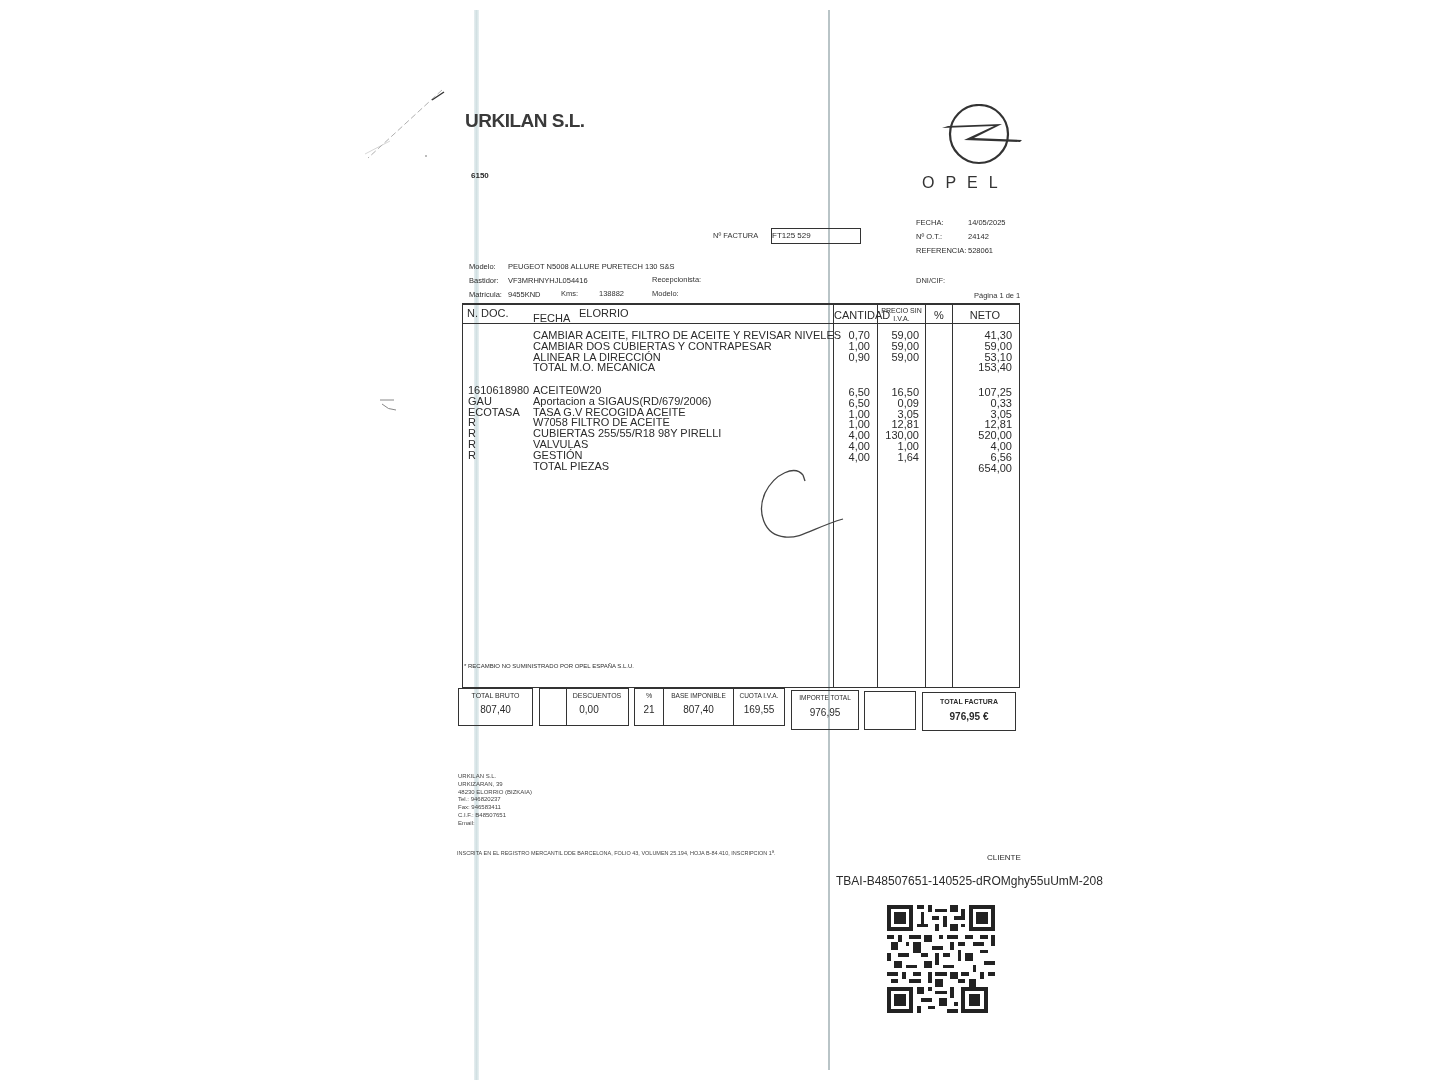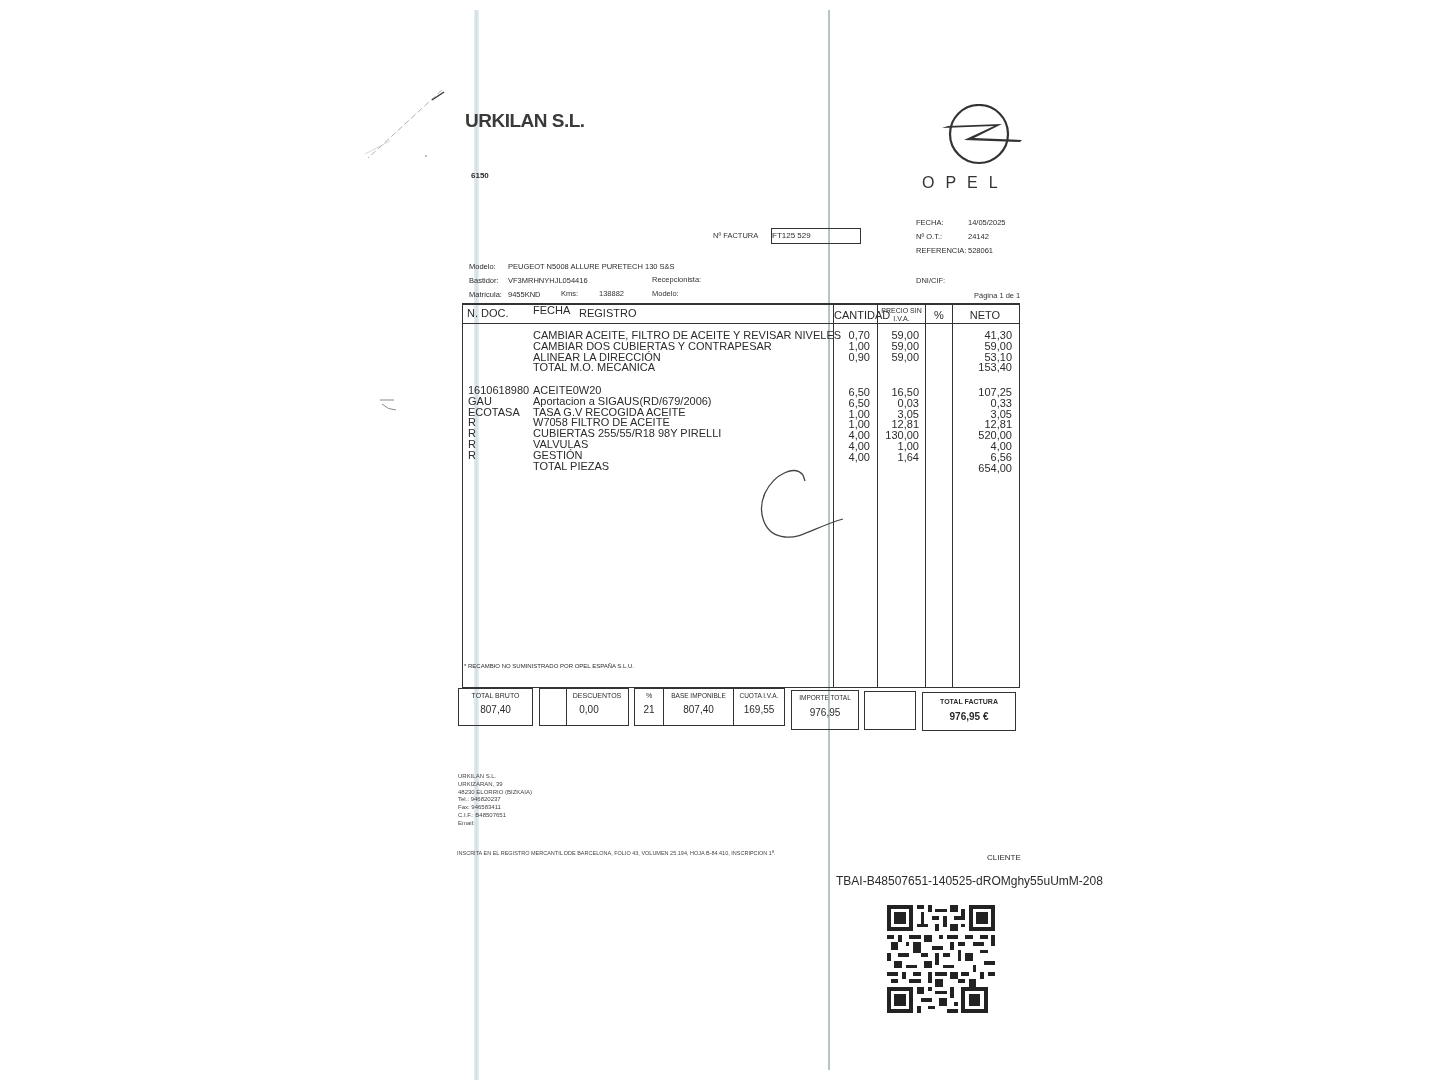--- a/index.html
+++ b/index.html
@@ -121,22 +121,22 @@
 <div class="abs small color">Modelo:</div>
 
 <div class="abs table-frame"></div>
 <div class="col-line" style="left:833px"></div>
 <div class="col-line" style="left:877px"></div>
 <div class="col-line" style="left:925px"></div>
 <div class="col-line" style="left:952px"></div>
 <div class="header-sep"></div>
 
 <div class="th" style="left:467px;top:309px;text-align:left">N. DOC.</div>
-<div class="th" style="left:533px;top:306px;text-align:center">FECHA</div>
-<div class="th" style="left:579px;top:309px;text-align:left">REGISTRO</div>
+<div class="th" style="left:533px;top:314px;text-align:center">FECHA</div>
+<div class="th" style="left:579px;top:309px;text-align:left">ELORRIO</div>
 <div class="th" style="left:834px;top:311px;width:43px">CANTIDAD</div>
 <div class="th" style="left:879px;top:307px;width:45px;font-size:7px">PRECIO SIN I.V.A.</div>
 <div class="th" style="left:926px;top:311px;width:26px">%</div>
 <div class="th" style="left:953px;top:311px;width:64px">NETO</div>
 
 <div class="line-item" style="left:533px;top:330px">
   <div>CAMBIAR ACEITE, FILTRO DE ACEITE Y REVISAR NIVELES</div>
   <div>CAMBIAR DOS CUBIERTAS Y CONTRAPESAR</div>
   <div>ALINEAR LA DIRECCIÓN</div>
   <div>TOTAL M.O. MECANICA</div>
@@ -181,21 +181,21 @@
   <div>6,50</div>
   <div>6,50</div>
   <div>1,00</div>
   <div>1,00</div>
   <div>4,00</div>
   <div>4,00</div>
   <div>4,00</div>
 </div>
 <div class="line-item num" style="left:882px;top:387px;width:37px">
   <div>16,50</div>
-  <div>0,03</div>
+  <div>0,09</div>
   <div>3,05</div>
   <div>12,81</div>
   <div>130,00</div>
   <div>1,00</div>
   <div>1,64</div>
 </div>
 <div class="line-item num" style="left:960px;top:387px;width:52px">
   <div>107,25</div>
   <div>0,33</div>
   <div>3,05</div>

